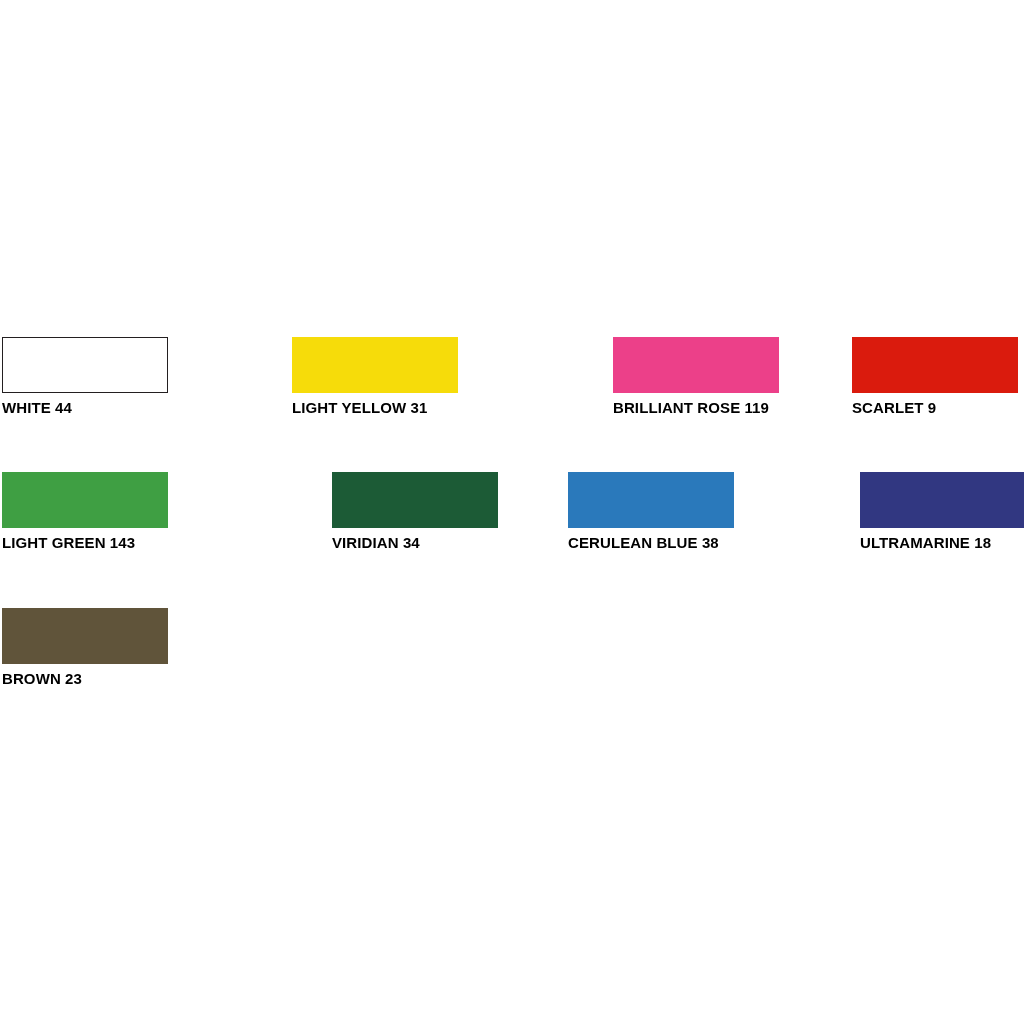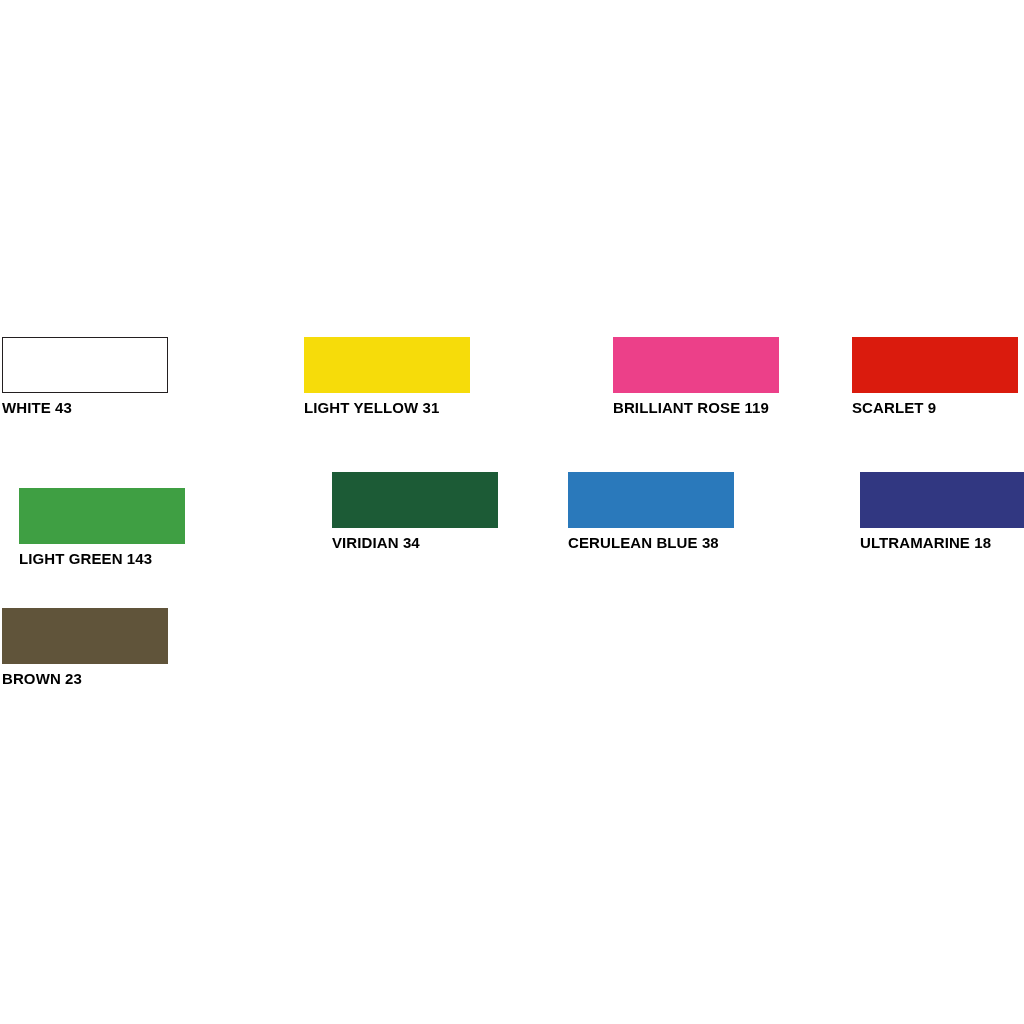--- a/index.html
+++ b/index.html
@@ -51,35 +51,35 @@
     color: #000000;
     white-space: nowrap;
   }
 </style>
 </head>
 <body>
 
 <div id="swatch-grid" style="background: rgb(255, 255, 255);">
     <div class="swatch-cell" style="left: 2px; top: 337px;">
       <div class="swatch-chip outlined" style="width: 166px; height: 56px; background: rgb(255, 255, 255);"></div>
-      <span class="swatch-label">WHITE 43</span>
+      <span class="swatch-label">WHITE 44</span>
     </div>
-    <div class="swatch-cell" style="left: 284px; top: 337px; padding-left: 20px;">
+    <div class="swatch-cell" style="left: 272px; top: 337px; padding-left: 20px;">
       <div class="swatch-chip" style="width: 166px; height: 56px; background: rgb(246, 220, 10);"></div>
       <span class="swatch-label">LIGHT YELLOW 31</span>
     </div>
     <div class="swatch-cell" style="left: 568px; top: 337px; margin-left: 45px;">
       <div class="swatch-chip" style="width: 166px; height: 56px; background: rgb(236, 64, 137);"></div>
       <span class="swatch-label">BRILLIANT ROSE 119</span>
     </div>
     <div class="swatch-cell" style="left: 852px; top: 337px;">
       <div class="swatch-chip" style="width: 166px; height: 56px; background: rgb(218, 27, 13);"></div>
       <span class="swatch-label">SCARLET 9</span>
     </div>
-    <div class="swatch-cell" style="left: 19px; top: 472px; margin-top: 16px;">
+    <div class="swatch-cell" style="left: 2px; top: 472px;">
       <div class="swatch-chip" style="width: 166px; height: 56px; background: rgb(63, 159, 67);"></div>
       <span class="swatch-label">LIGHT GREEN 143</span>
     </div>
     <div class="swatch-cell" style="left: 284px; top: 472px; padding-left: 48px;">
       <div class="swatch-chip" style="width: 166px; height: 56px; background: rgb(28, 91, 54);"></div>
       <span class="swatch-label">VIRIDIAN 34</span>
     </div>
     <div class="swatch-cell" style="left: 568px; top: 472px;">
       <div class="swatch-chip" style="width: 166px; height: 56px; background: rgb(42, 121, 187);"></div>
       <span class="swatch-label">CERULEAN BLUE 38</span>

